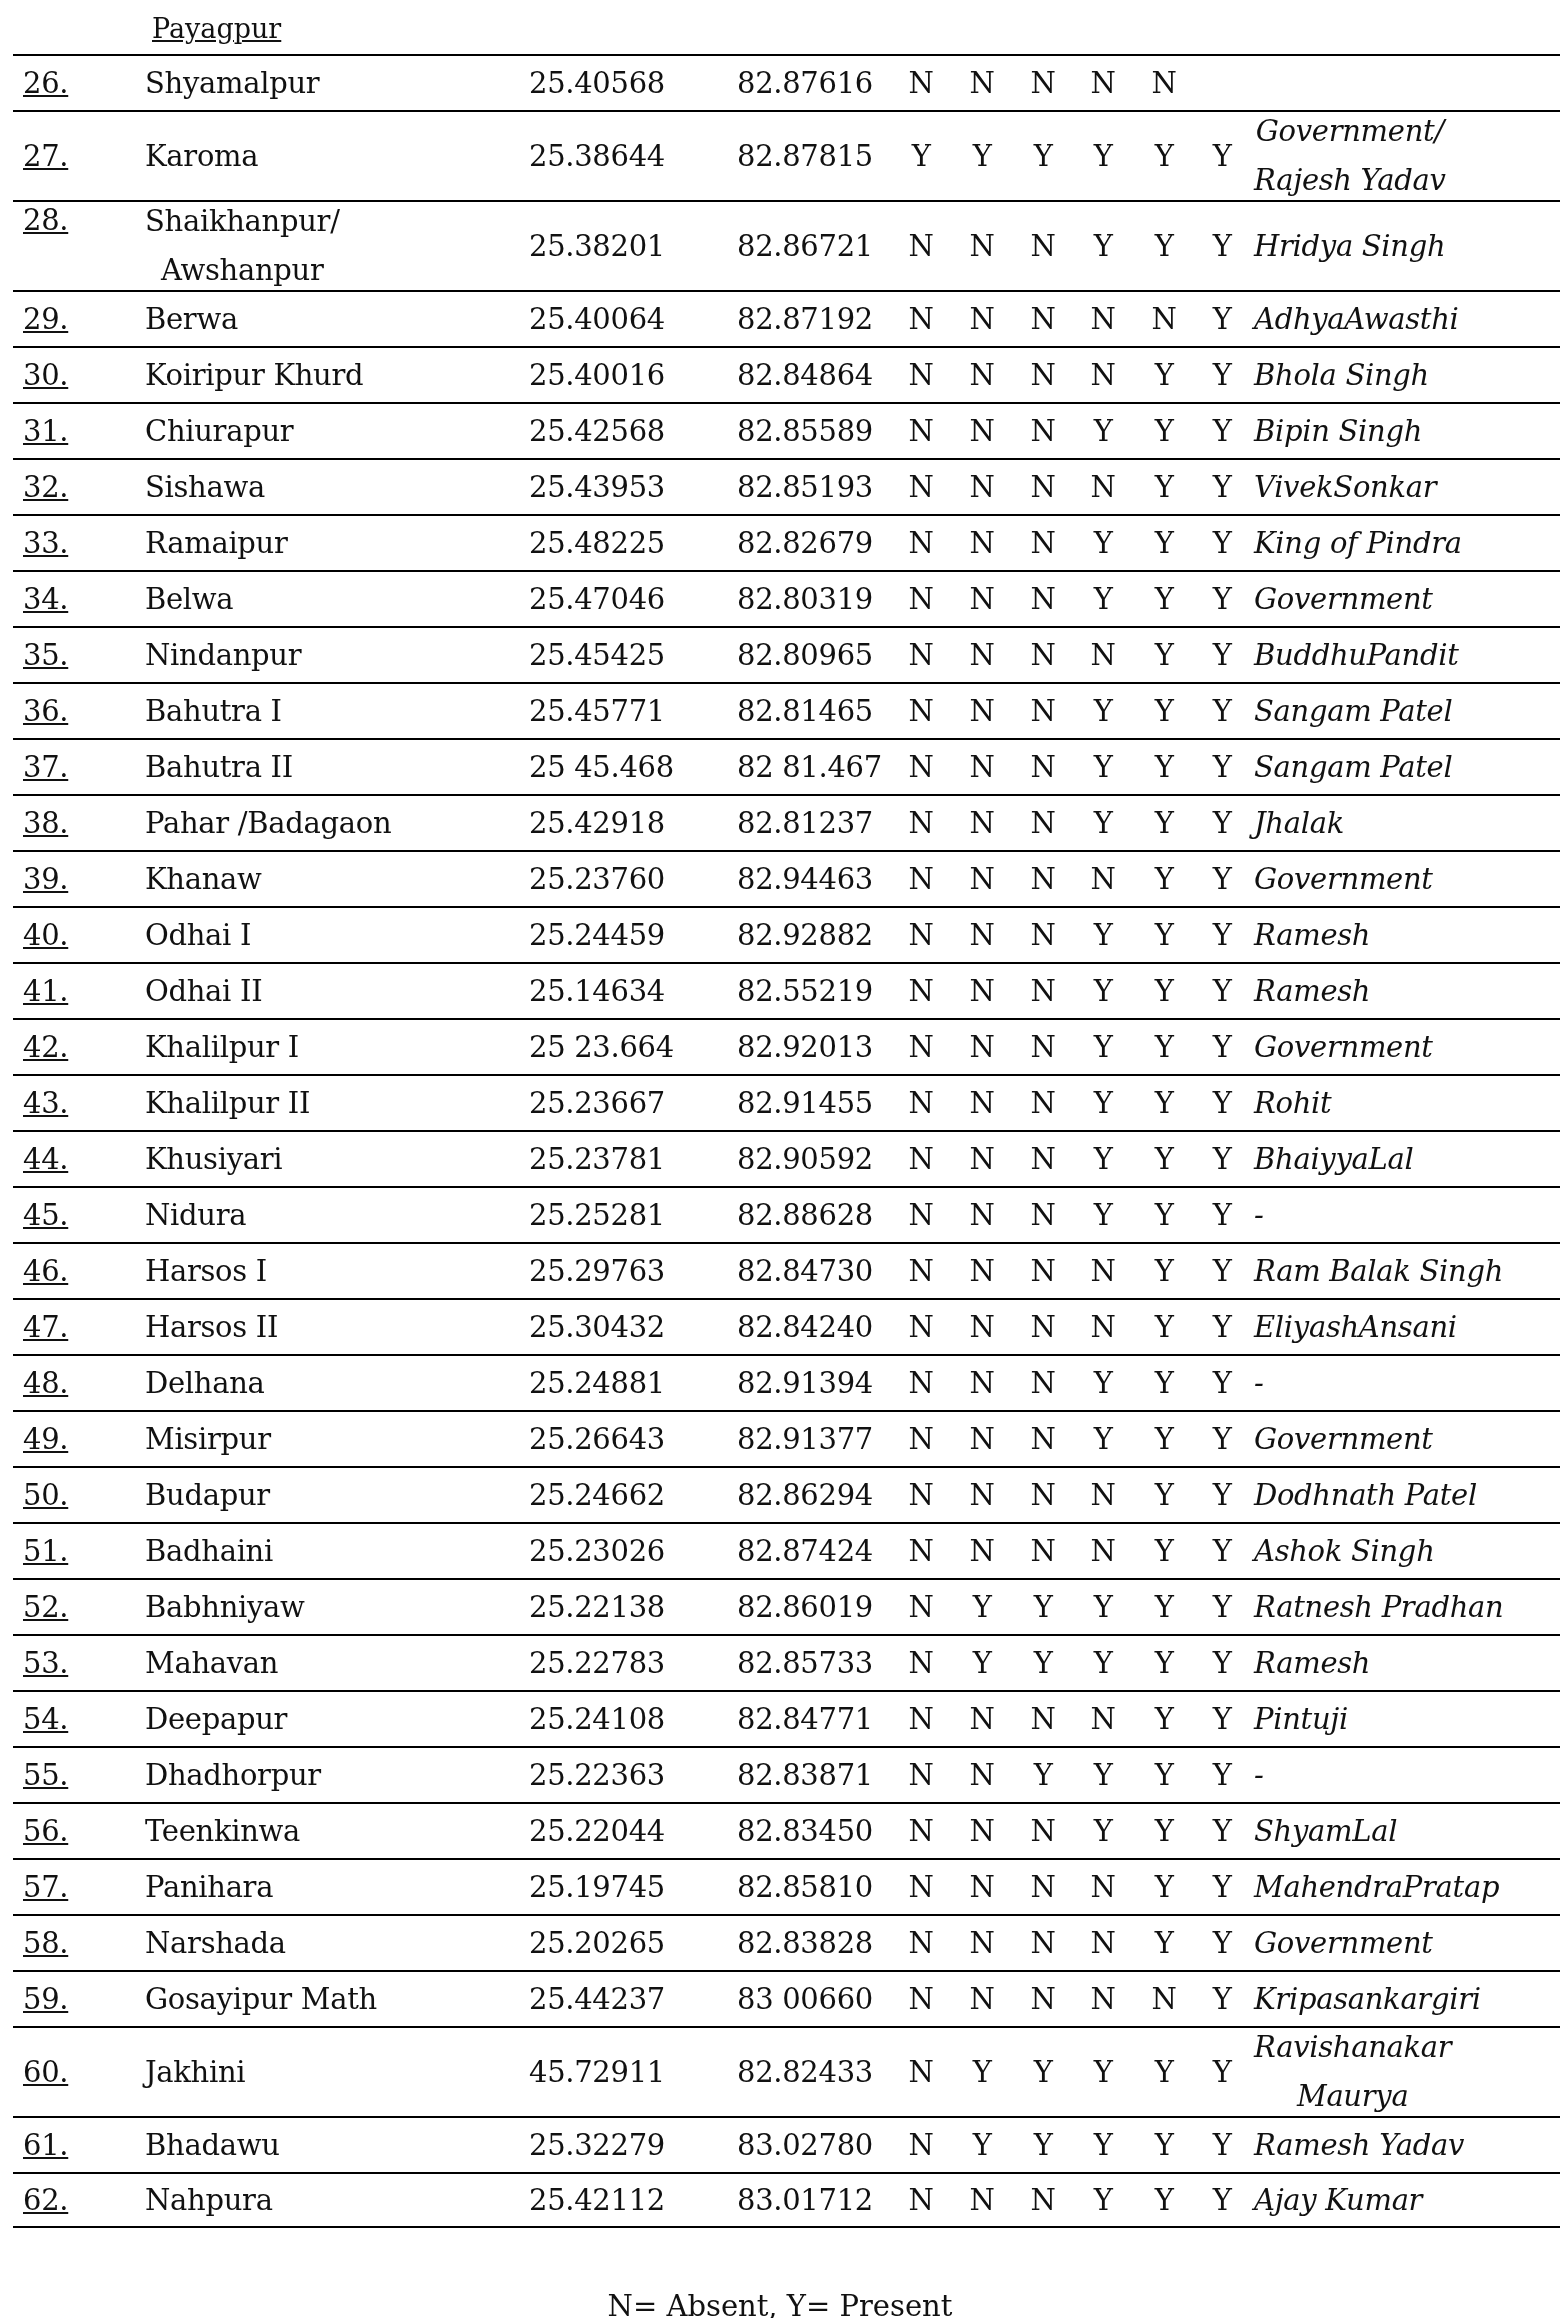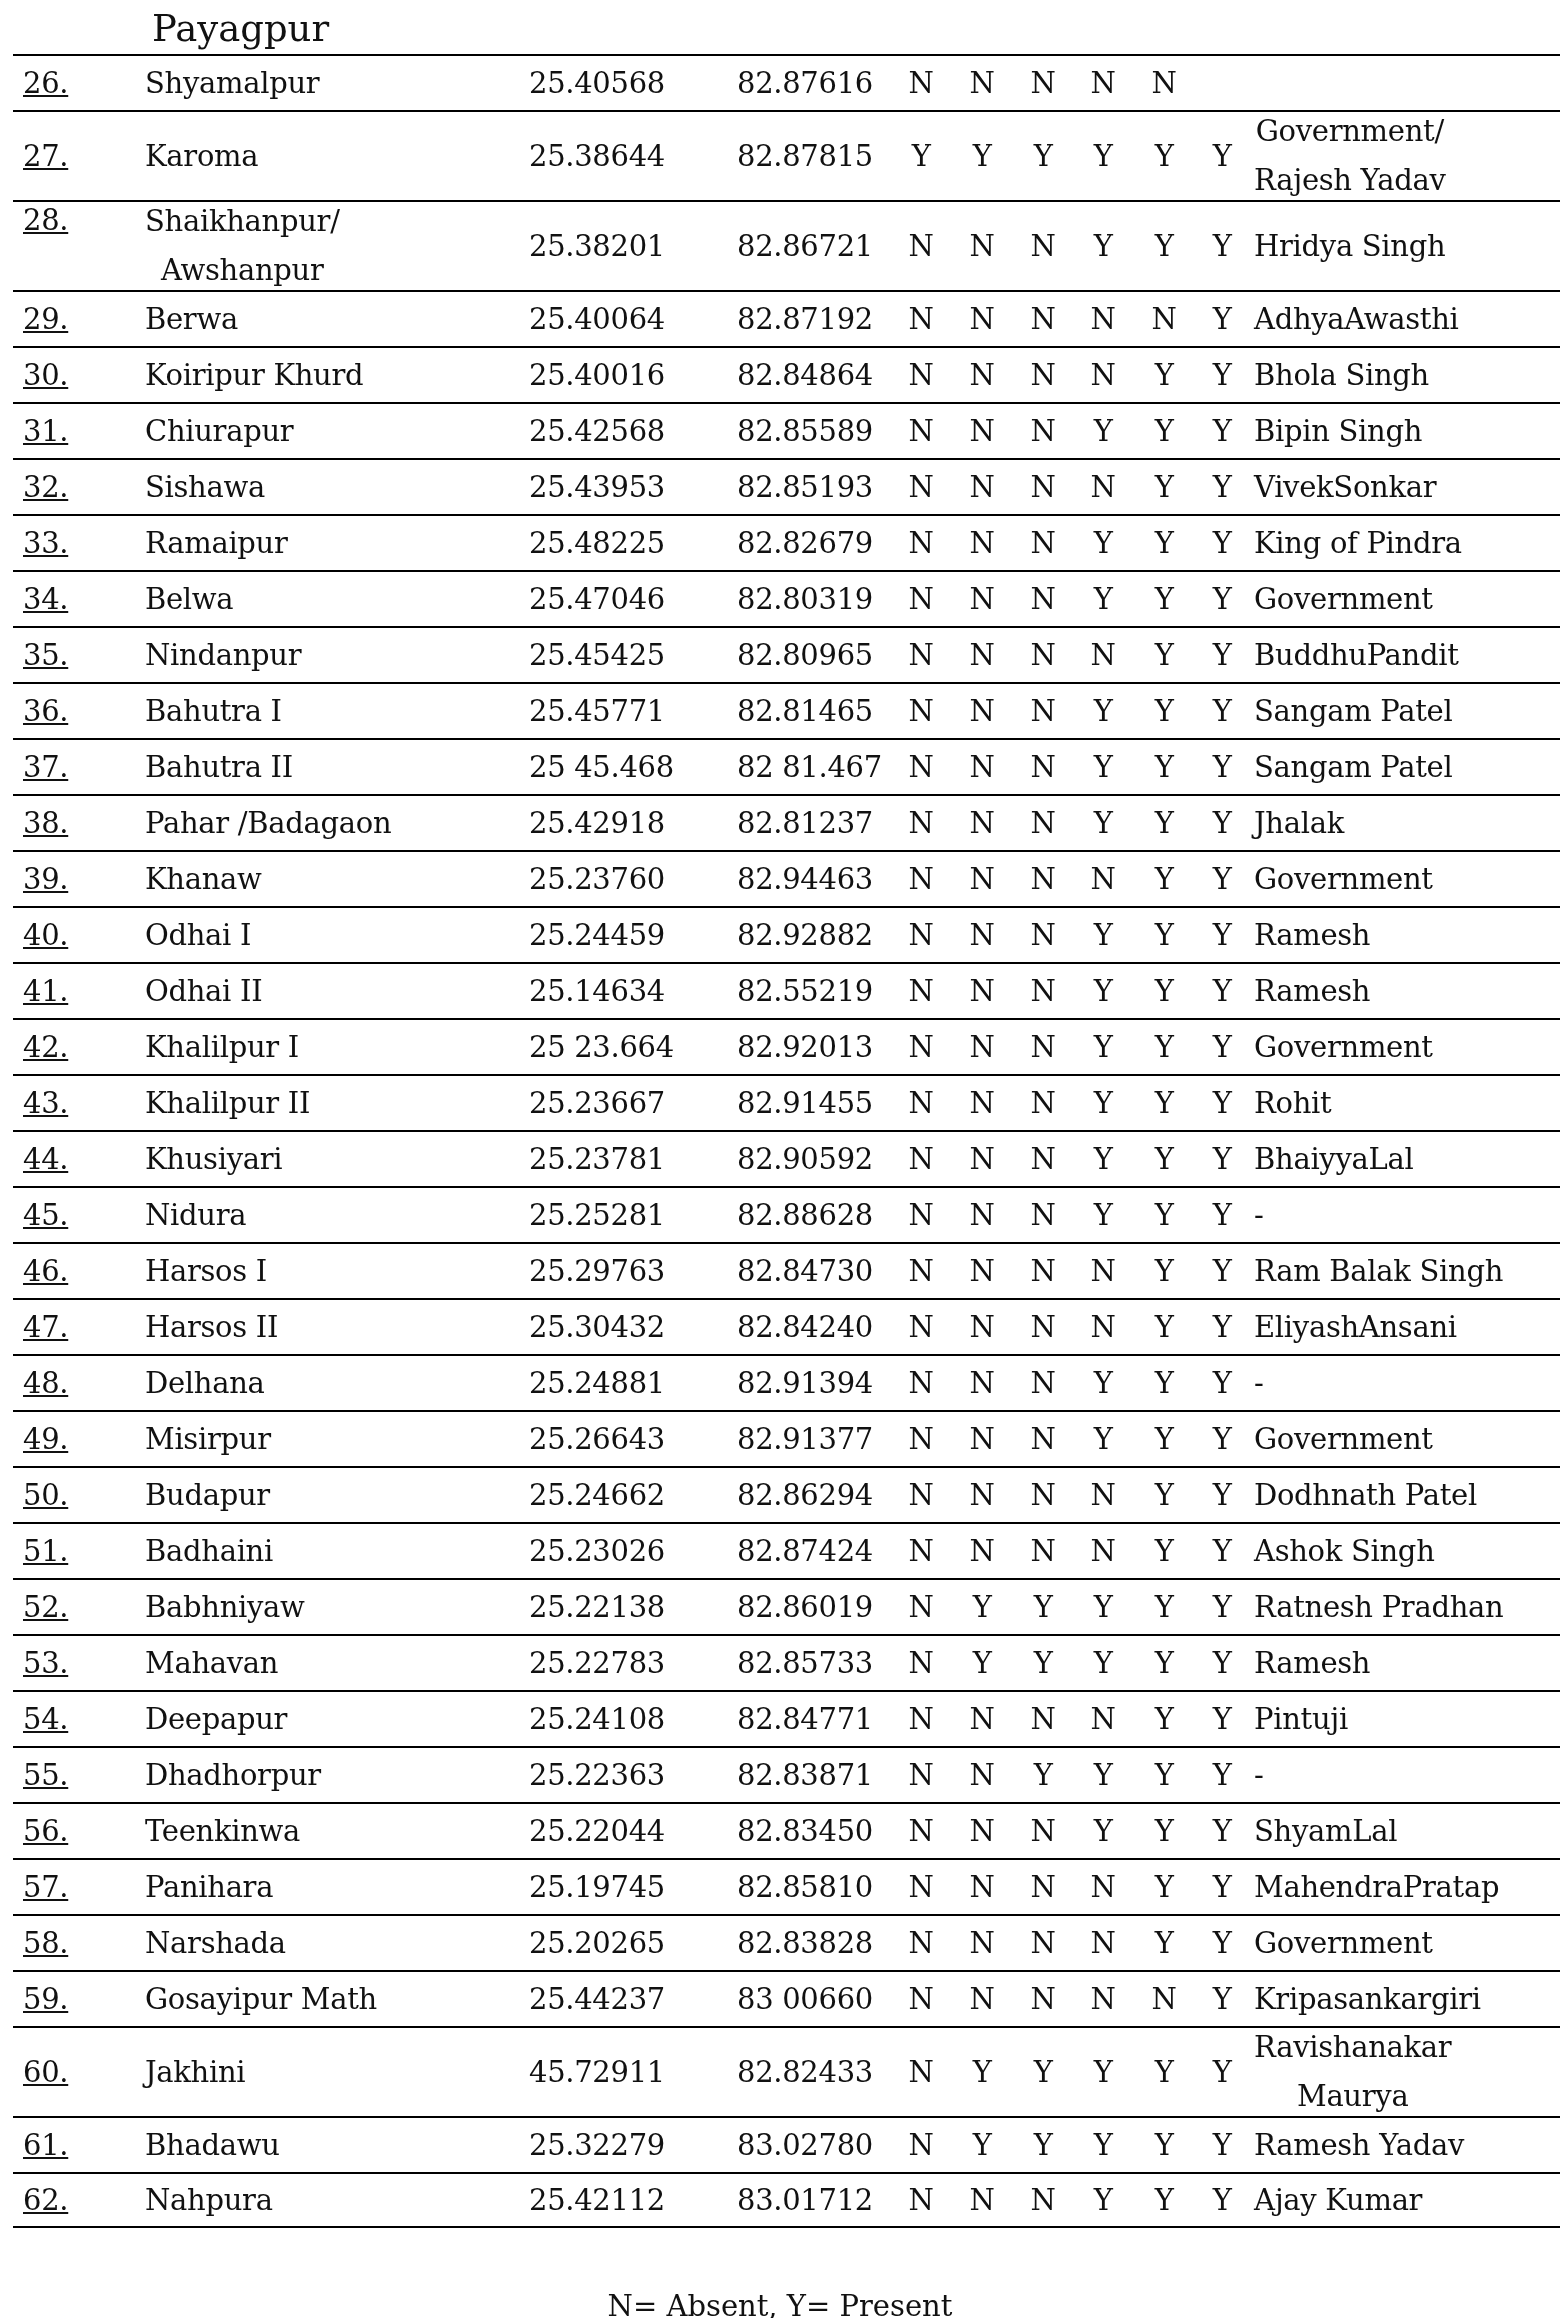--- a/index.html
+++ b/index.html
@@ -4,42 +4,42 @@
 <style>
   html, body { margin: 0; padding: 0; background: #ffffff; }
   body {
     width: 1560px; height: 2319px; overflow: hidden; position: relative;
     font-family: "DejaVu Serif", "Liberation Serif", serif;
     color: #111111;
   }
   .page { position: absolute; left: 0; top: 0; width: 1560px; height: 2319px; }
   .carry {
     position: absolute; left: 152px; top: 3.5px; height: 49px; line-height: 49px;
-    font-size: 37px; white-space: nowrap;
+    font-size: 27px; white-space: nowrap; text-decoration: underline;
   }
   .table { position: absolute; left: 13px; top: 54px; width: 1547px; }
   .row {
     position: relative; border-top: 2.6px solid #000; box-sizing: border-box;
     height: 56px;
   }
   .row.tall { height: 90px; }
   .row.last { border-bottom: 2.6px solid #000; }
   .cell {
     position: absolute; top: 0; bottom: 0; display: flex; align-items: center;
     font-size: 29px; white-space: nowrap; letter-spacing: -0.3px;
   }
   .c-num { left: 10px; text-decoration: underline; }
   .row.top-num .c-num { align-items: flex-start; padding-top: 1px; }
   .c-name { left: 132px; line-height: 49px; }
   .c-lat { left: 516px; }
   .c-lon { left: 724px; }
   .c-flag { width: 35px; justify-content: center; transform: translateX(-17.4px); }
   .f0 { left: 908px; } .f1 { left: 969px; } .f2 { left: 1030px; }
   .f3 { left: 1090px; } .f4 { left: 1151px; } .f5 { left: 1209px; }
-  .c-owner { left: 1241px; line-height: 49px; }
+  .c-owner { left: 1241px; line-height: 49px; font-style: italic; }
   .stack { display: flex; flex-direction: column; justify-content: center; }
   .footer {
     position: absolute; left: 0; width: 1560px; top: 2289px; text-align: center;
     font-size: 29px; line-height: 35px; white-space: nowrap;
   }
 </style>
 </head>
 <body>
 
 <div class="page">

